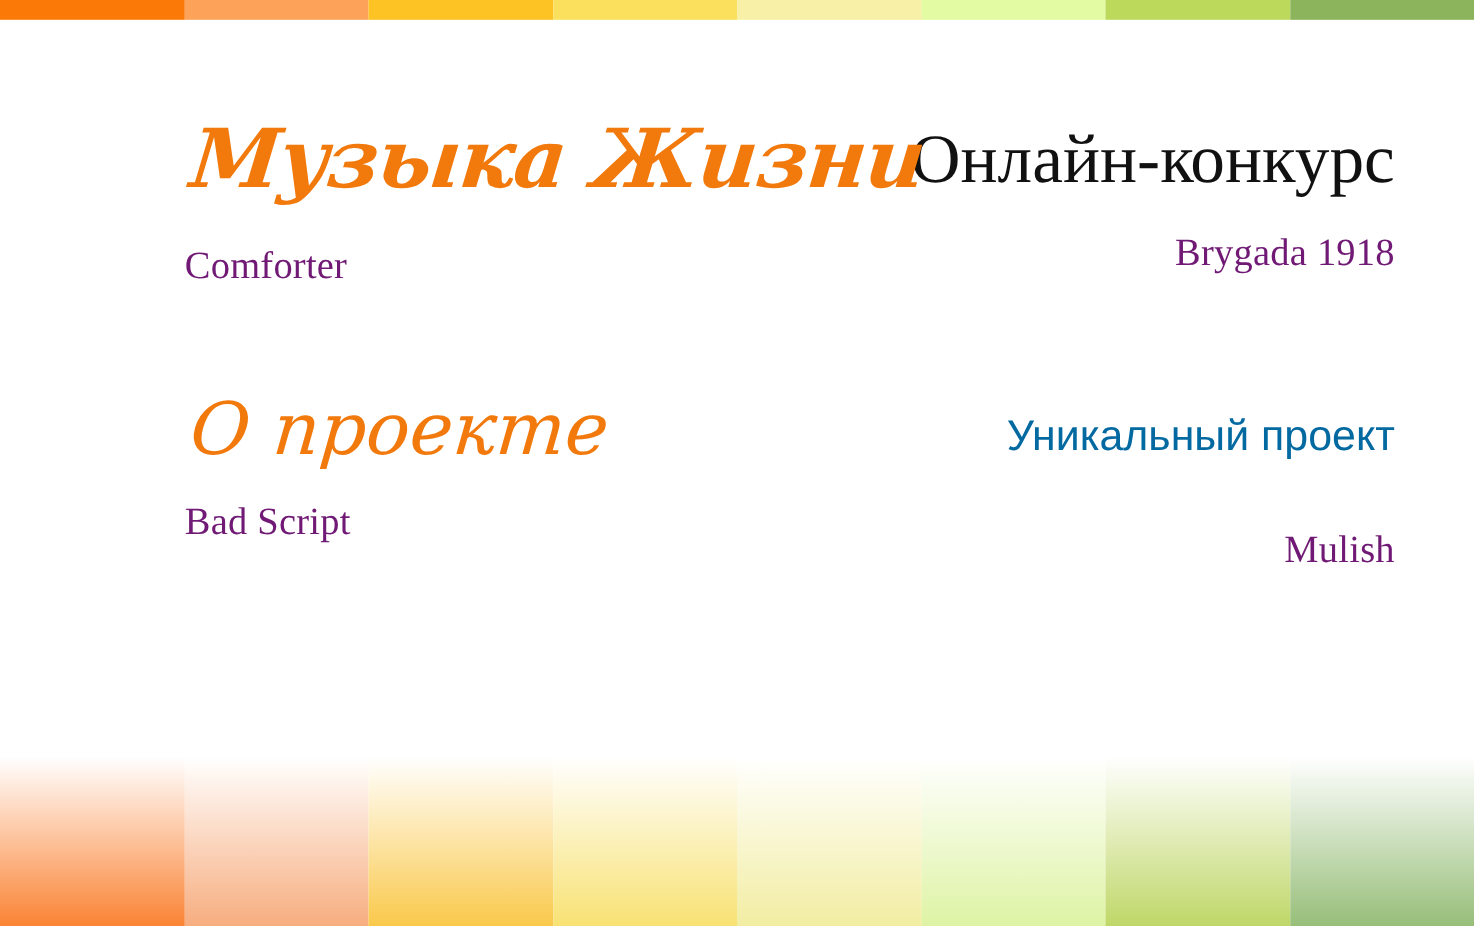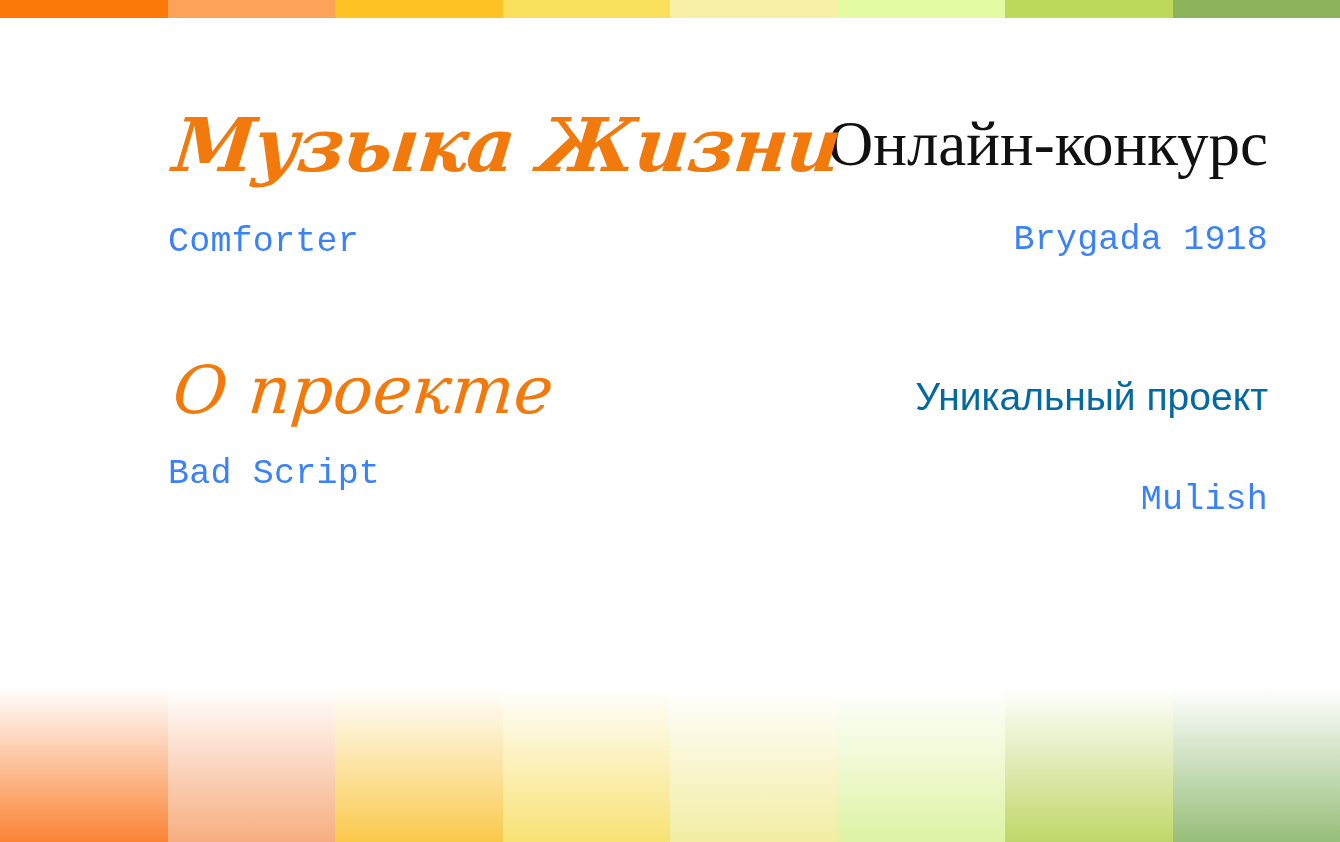--- a/index.html
+++ b/index.html
@@ -67,22 +67,22 @@
   }
   .col.col-right { width: 513px; text-align: right; }
 
   .sample {
     display: block;
     white-space: nowrap;
     line-height: 1.0;
   }
   .sample-label {
     display: block;
-    color: #3b82f6;
-    font-family: Liberation Mono, monospace;
+    color: #701a75;
+    font-family: Liberation Serif, serif;
     font-size: 35px;
     font-weight: 400;
     letter-spacing: 0.2px;
     white-space: nowrap;
   }
 
   
   .sample-script-1 {
     color: #F2790C;
     font-family: "DejaVu Serif", serif;
@@ -99,21 +99,21 @@
   
   .sample-serif {
     color: #111111;
     font-family: "Liberation Serif", serif;
     font-weight: 400;
     font-size: 63px;
     letter-spacing: 0px;
     height: 92px;
     line-height: 1.15;
   }
-  .row-1 .col-right .sample-label { margin-top: 20px; }
+  .row-1 .col-right .sample-label { margin-top: 10px; }
 
   
   .sample-script-2 {
     color: #F2790C;
     font-family: "DejaVu Serif", serif;
     font-style: italic;
     font-weight: 400;
     font-size: 66px;
     letter-spacing: 0px;
     transform: skewX(-5deg);

